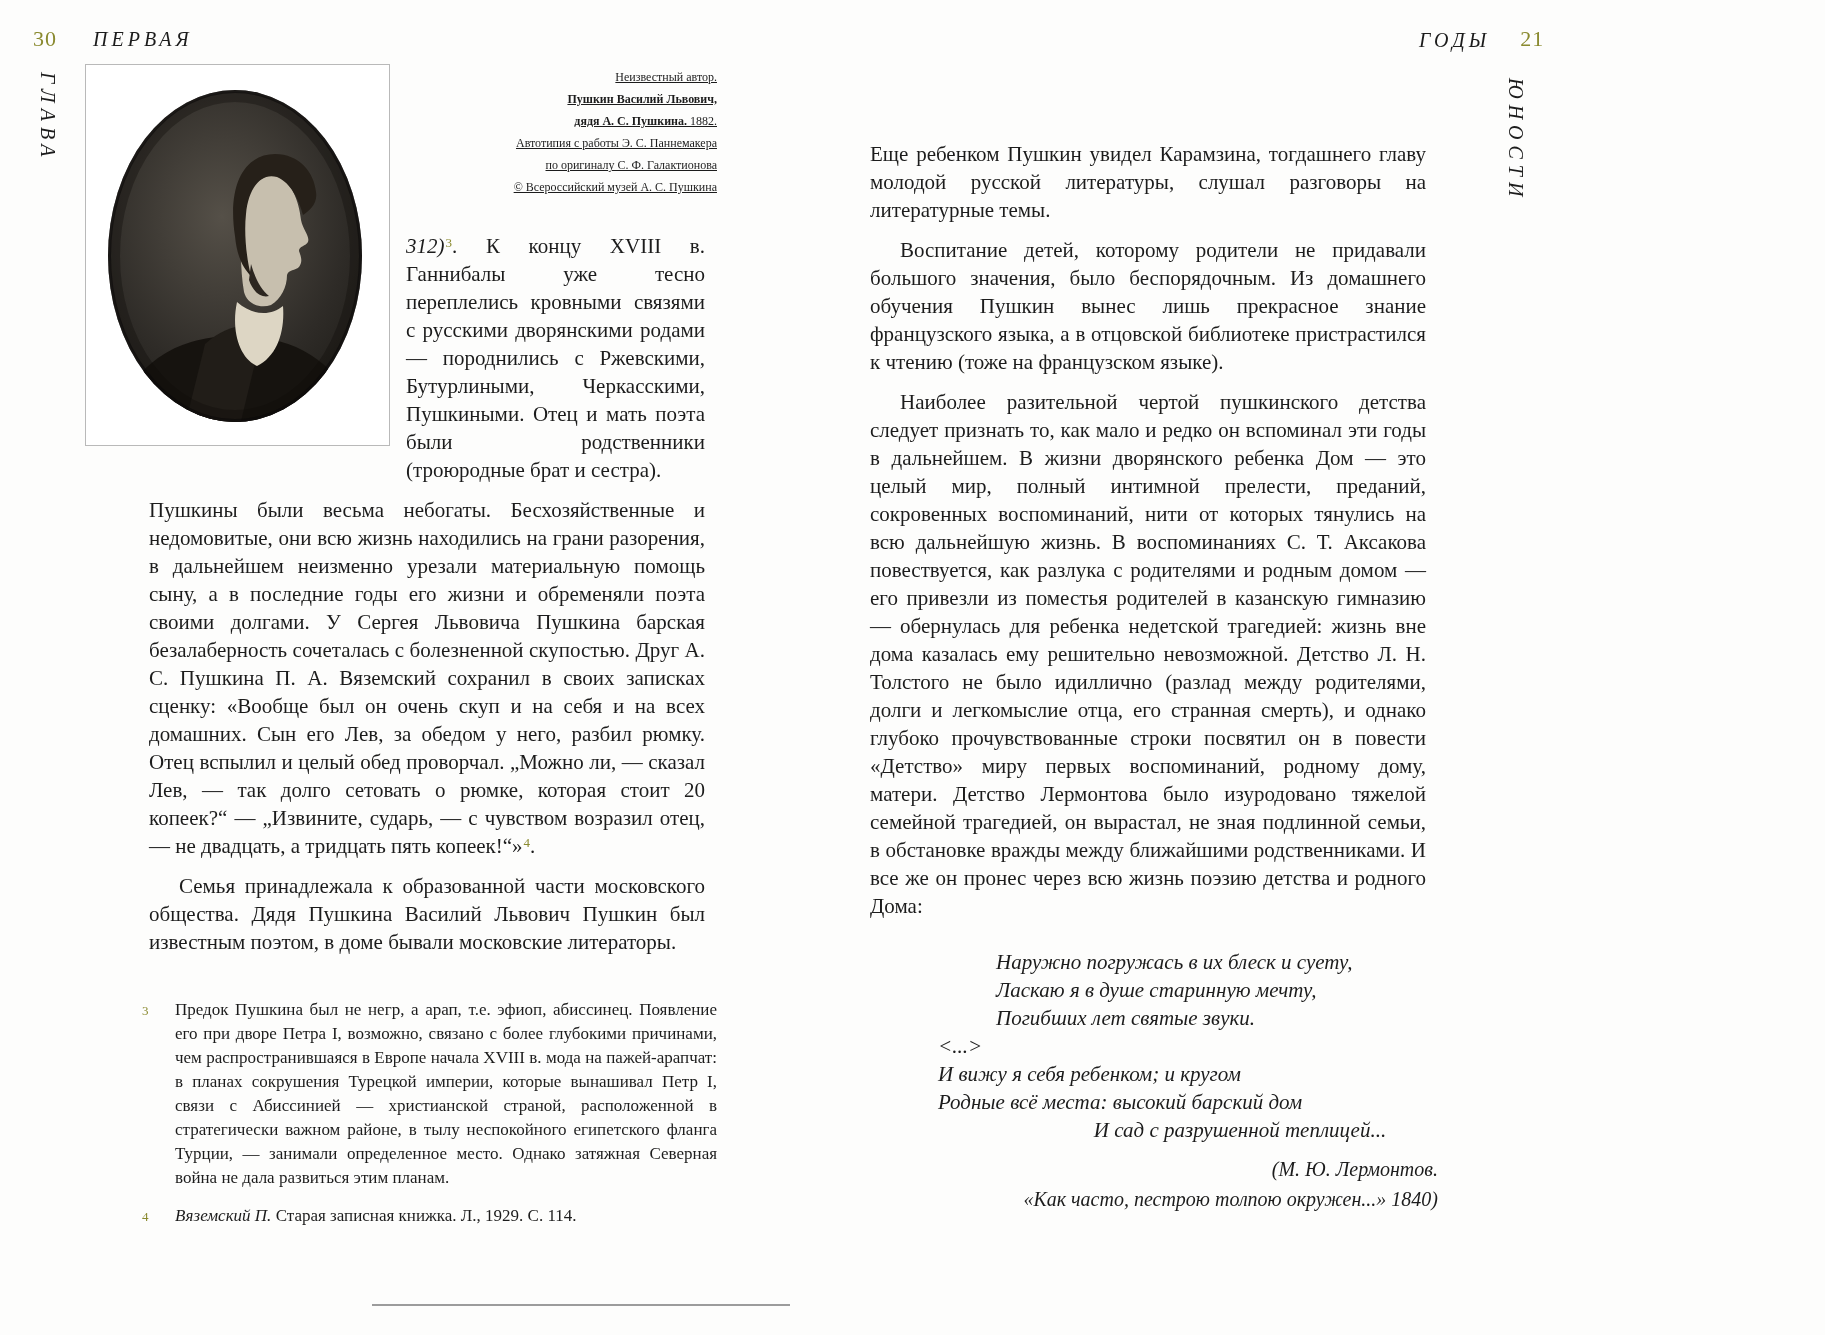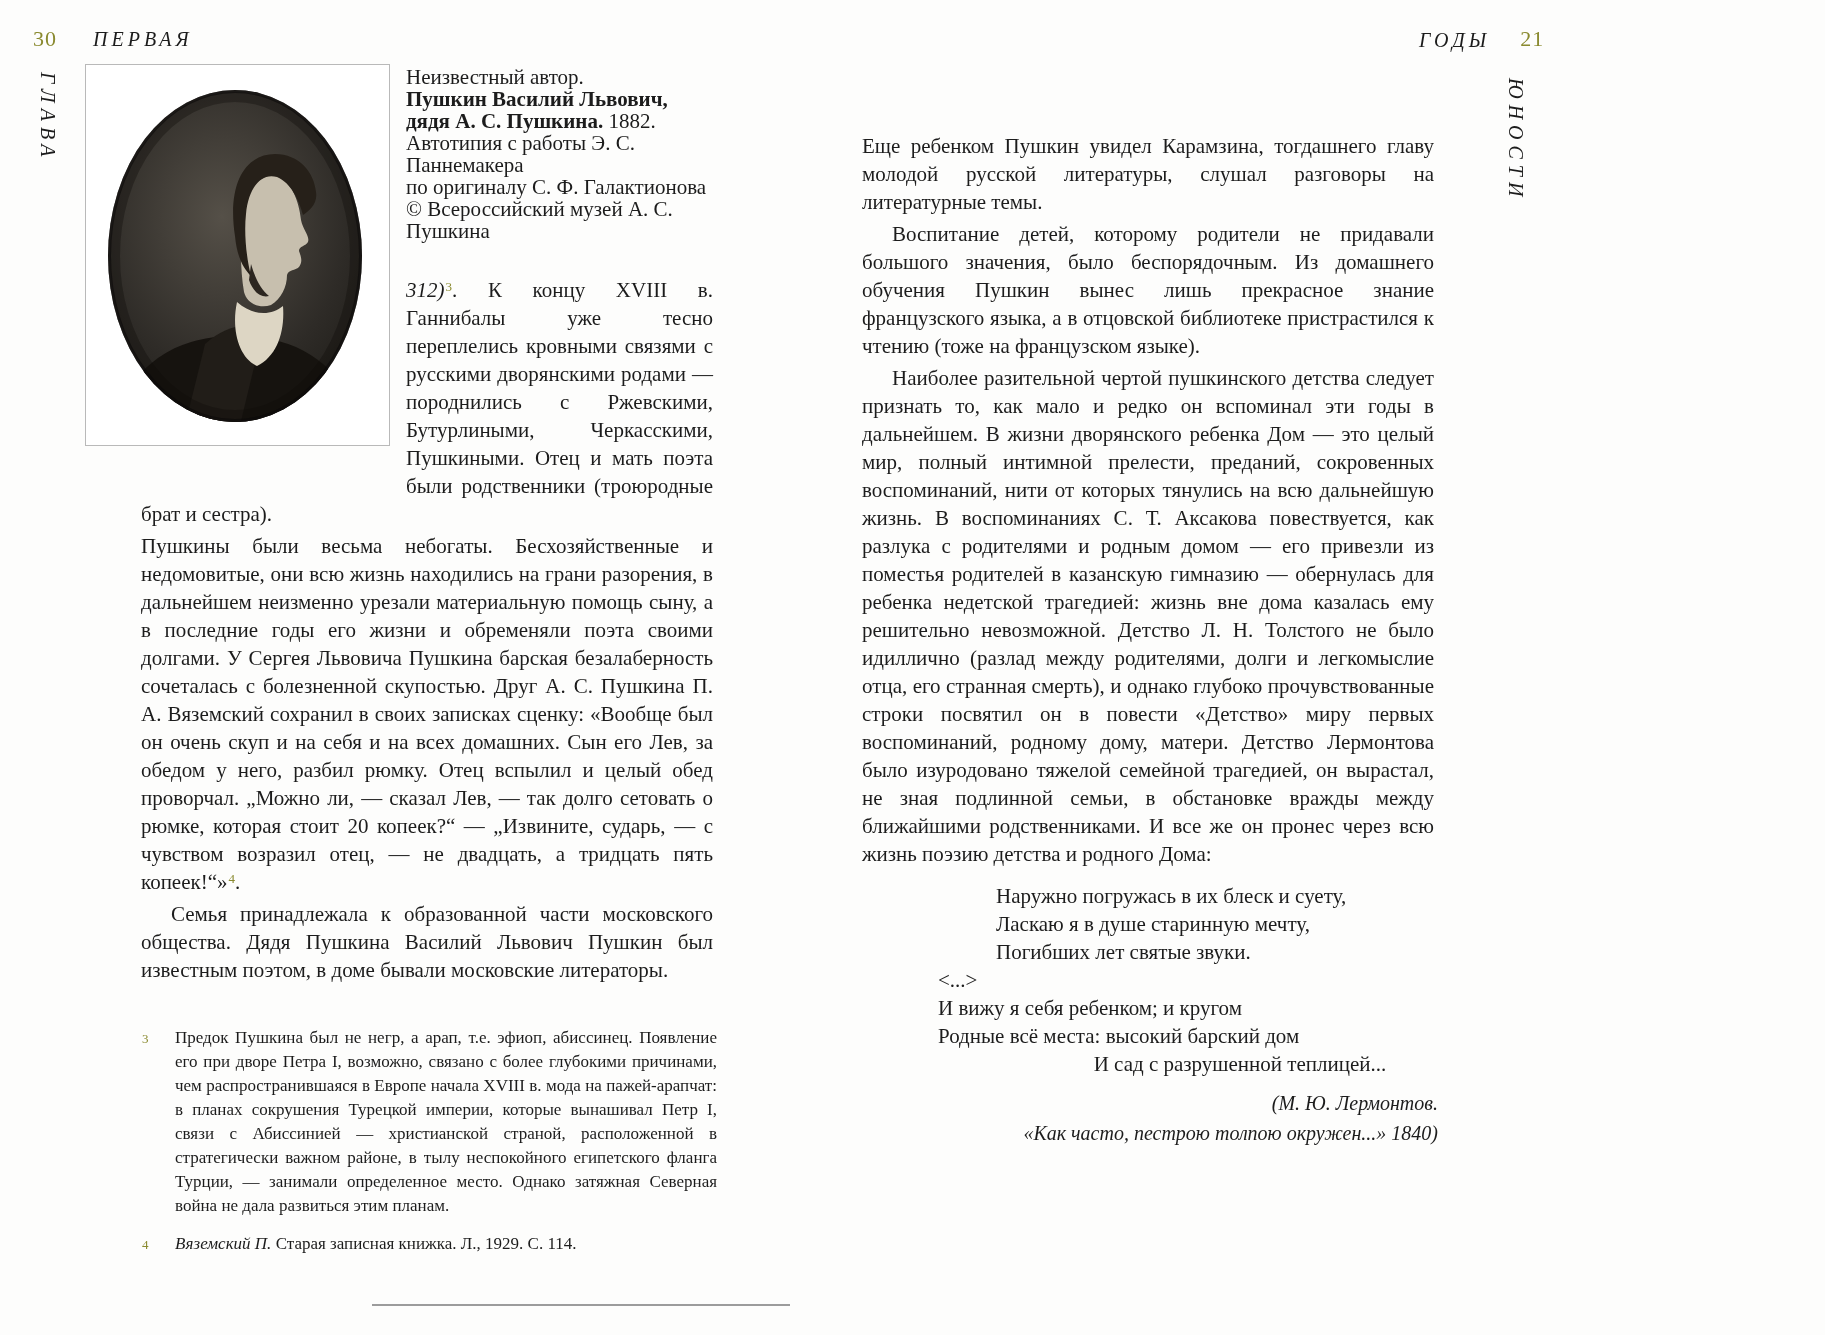--- a/index.html
+++ b/index.html
@@ -26,48 +26,48 @@
   .vlabel-left  { left:36px;  top:72px; }
   .vlabel-right { left:1504px; top:78px; }
 
   
   .col {
     position:absolute; width:580px; font-size:21px; line-height:28px;
     text-align: justify; hyphens:auto;
   }
   .col-left  { left:137px; top:62px; }
   .col-right { left:858px; top:128px; }
-  .col p { margin:4px; }
+  .col p { margin:12px; }
   .indent { text-indent:30px; }
 
   
   figure.portrait {
     float:left; width:305px; height:382px;
     margin:2px 16px 32px -52px; padding:0;
   }
   figure.portrait svg { display:block; }
 
-  .caption { font-size:21px; line-height:22px; text-align:left; margin:4px 0 34px 0; }
+  .caption { font-size:12px; line-height:22px; text-align:right; margin:4px 0 34px 0;text-decoration:underline; }
   .caption .b { font-weight:bold; }
 
   .fnref {
     color: var(--accent); font-size:13px; line-height:0;
     vertical-align:6px; margin-left:1px;
   }
   .ital { font-style: italic; }
 
   .footnotes { margin-top:42px; font-size:17px; line-height:24px; }
   .footnote { position:relative; padding-left:38px; margin-bottom:14px; text-align:justify; }
   .fn-marker {
     position:absolute; left:5px; top:1px;
     font-size:13px; color: var(--accent);
   }
 
   
-  .poem { margin:14px 0 4px 80px; text-align:left; }
+  .poem { margin:28px 0 4px 80px; text-align:left;font-style:italic; }
   .poem-line { white-space:nowrap; }
   .poem-line.ind1 { margin-left:58px; }
   .poem-line.ind2 { margin-left:104px;text-align:center; }
   .attribution { text-align:right; font-style:italic; font-size:20px; line-height:30px; margin-top:10px; }
 
   .scan-line { position:absolute; left:372px; top:1304px; width:418px; height:2px; background:#9c9c9c; }
 </style>
 </head>
 <body>
 

